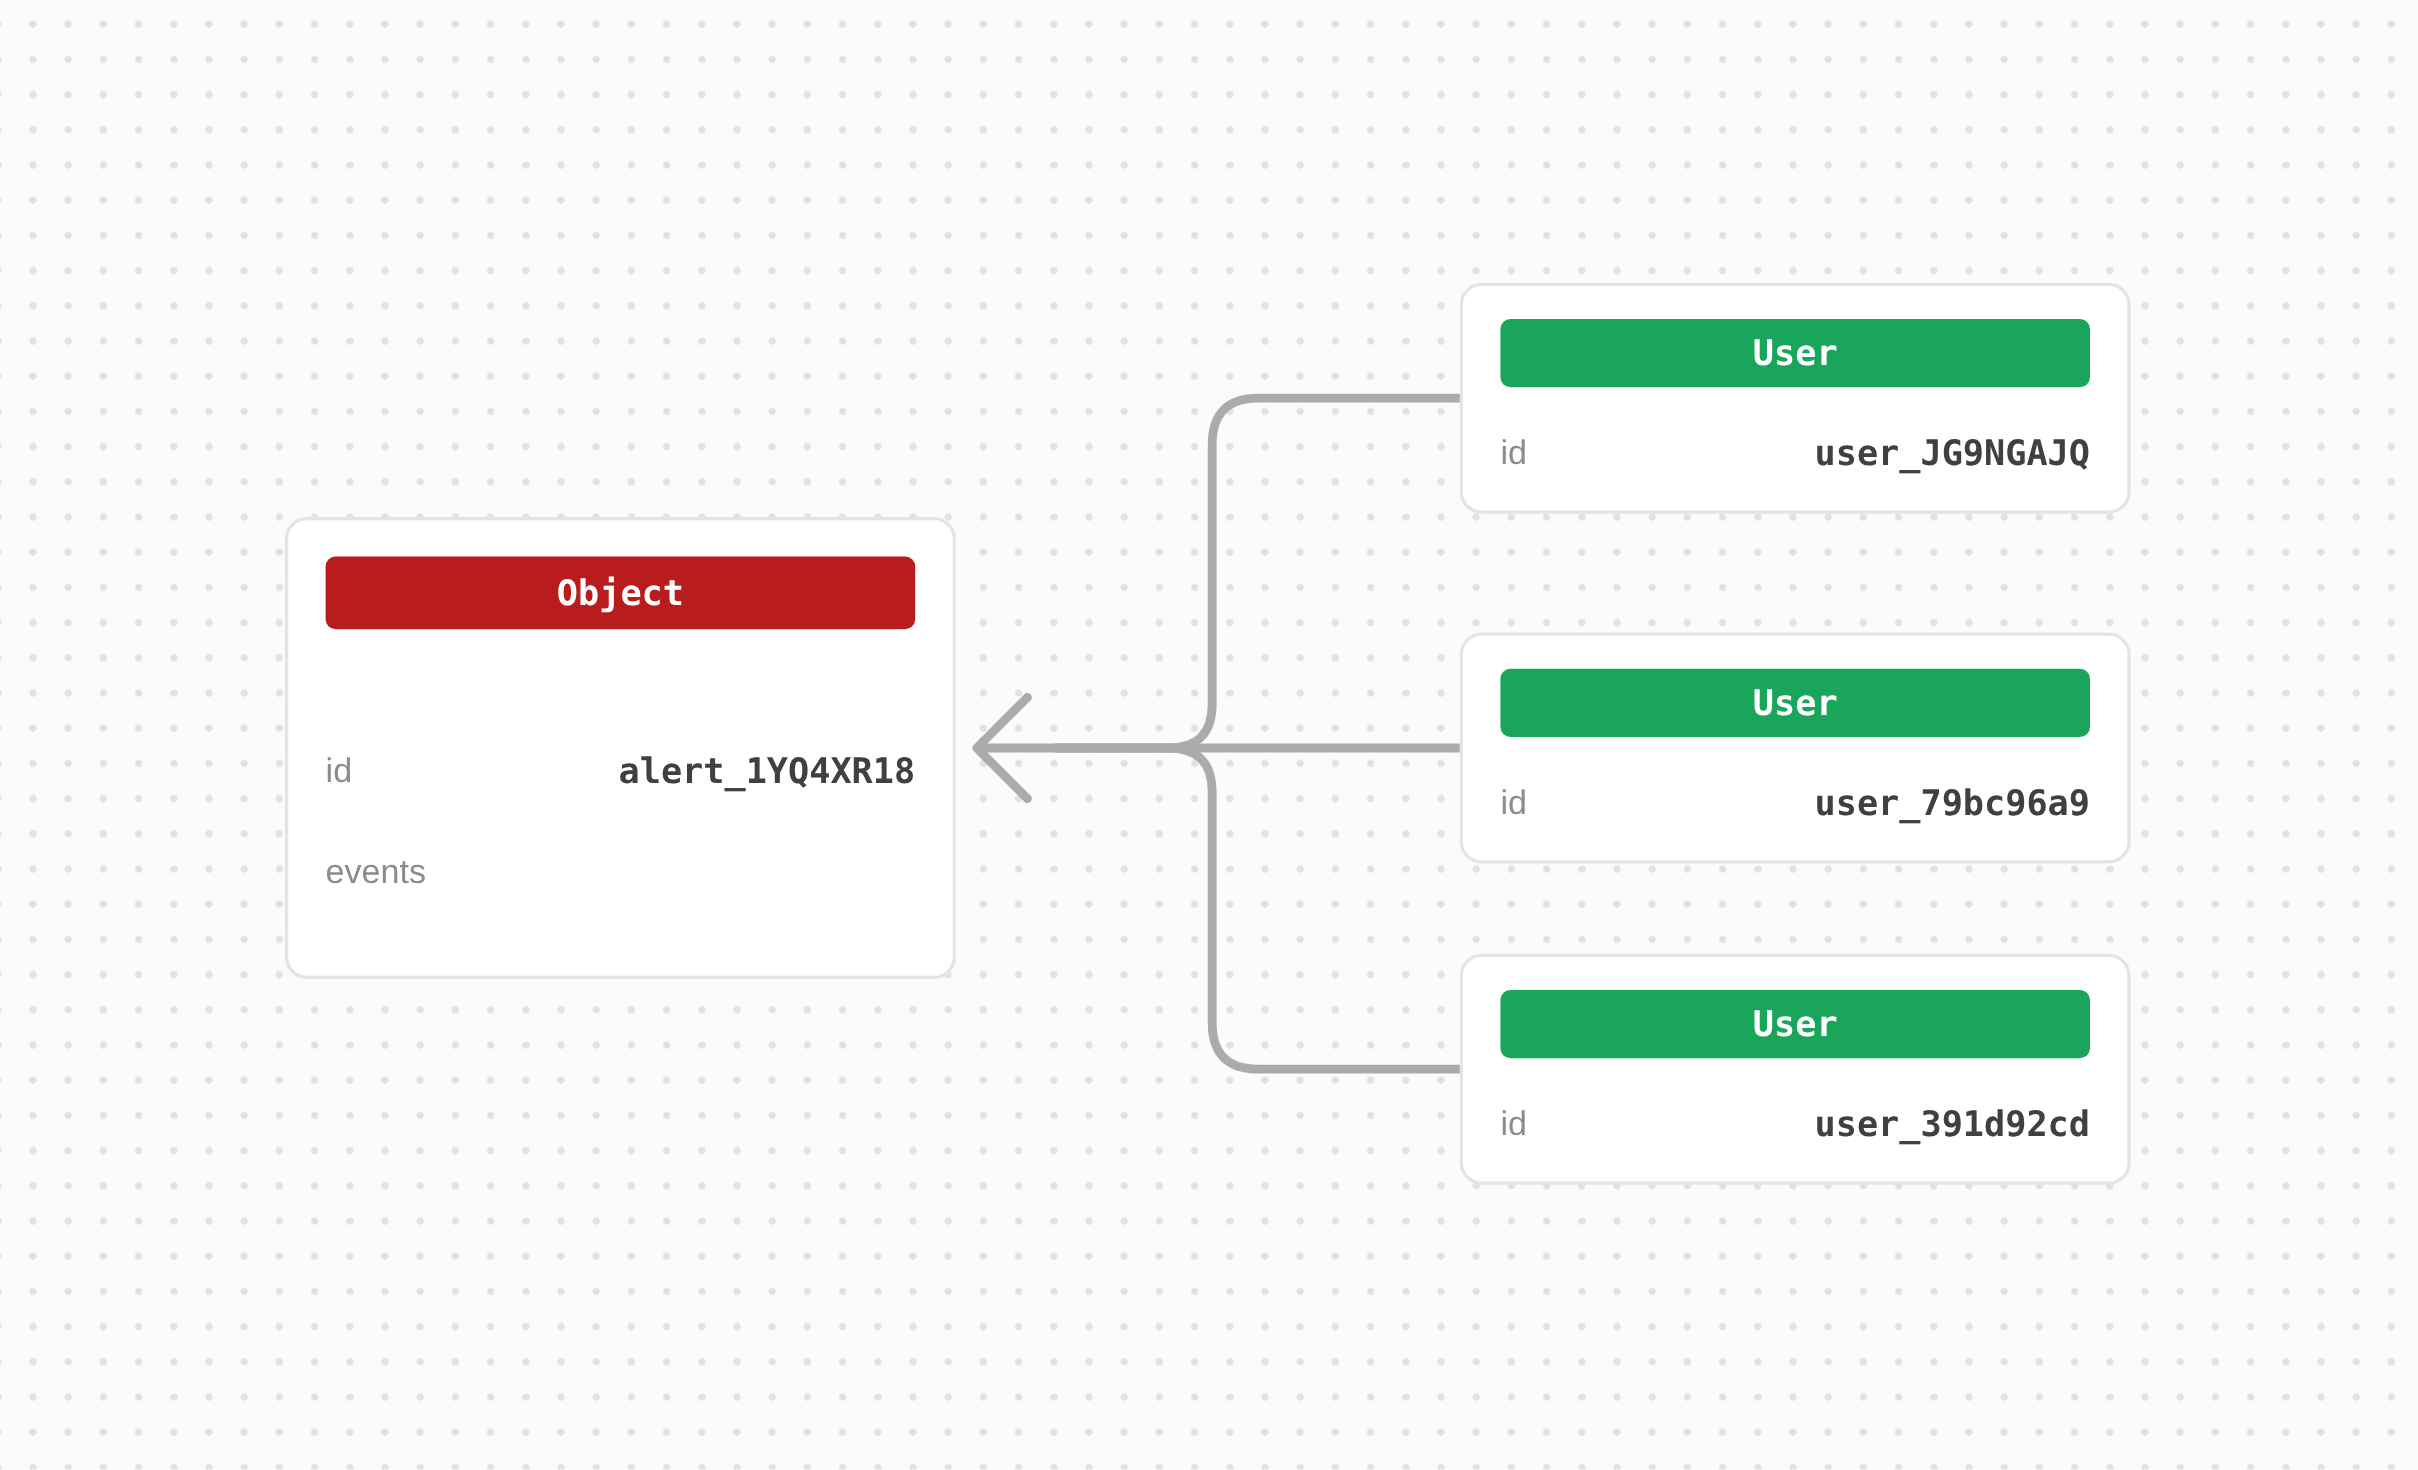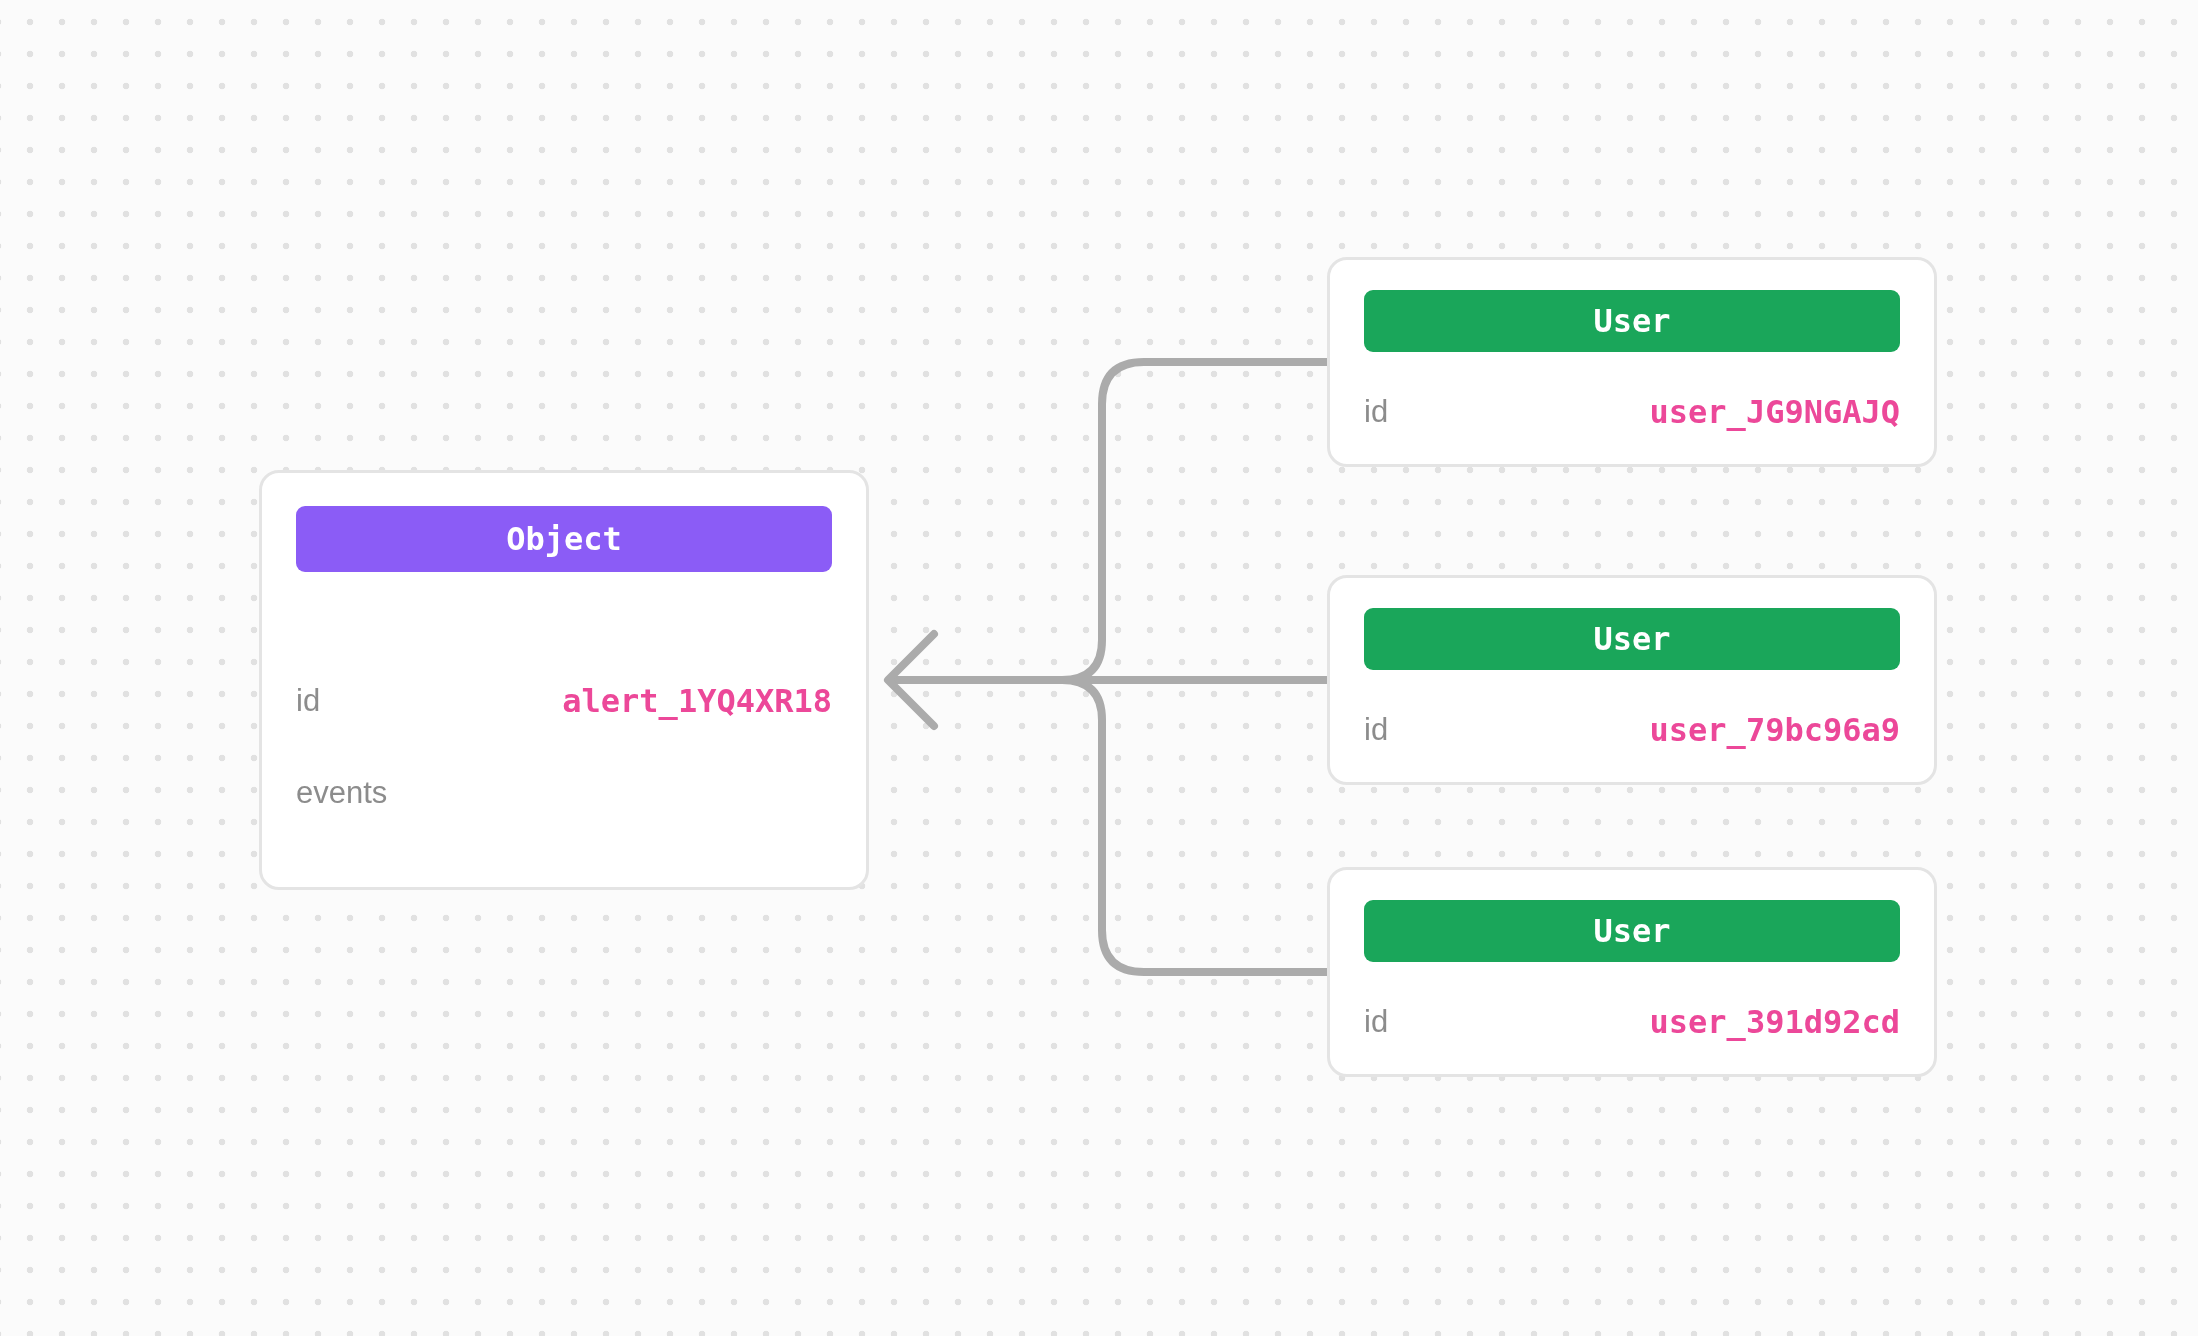--- a/index.html
+++ b/index.html
@@ -76,41 +76,41 @@
   .user-id-row { top: 128px; height: 48px; }
 
   .field-label {
     color: #8C8C8C;
     font-family: "Liberation Sans", sans-serif;
     font-size: 31px;
     font-weight: 400;
     white-space: nowrap;
   }
   .field-value {
-    color: #ec4899;
+    color: #404040;
     font-family: "DejaVu Sans Mono", "Liberation Mono", monospace;
     font-size: 32px;
     font-weight: 600;
     white-space: nowrap;
   }
 </style>
 </head>
 <body>
 
 <div class="canvas">
 
   <svg class="connectors" viewBox="0 0 2198 1336" xmlns="http://www.w3.org/2000/svg">
     <path d="M1330 362 H1144 Q1102 362 1102 404 V640 Q1102 680 1062 680 H960" stroke="#ABABAB"></path>
     <path d="M1330 972 H1144 Q1102 972 1102 930 V720 Q1102 680 1062 680 H960" stroke="#ABABAB"></path>
     <path d="M1330 680 H892" stroke="#ABABAB"></path>
     <path d="M934 634 L888 680 L934 726" stroke="#ABABAB"></path>
   </svg>
 
   <div class="card object-card">
-    <div class="node-header" style="background: #8b5cf6;">Object</div>
+    <div class="node-header" style="background: #b91c1c;">Object</div>
     <div class="field-row row-1">
       <span class="field-label">id</span>
       <span class="field-value">alert_1YQ4XR18</span>
     </div>
     <div class="field-row row-3">
       <span class="field-label">events</span>
     </div>
   </div>
 
   <div class="card user-card-1">

